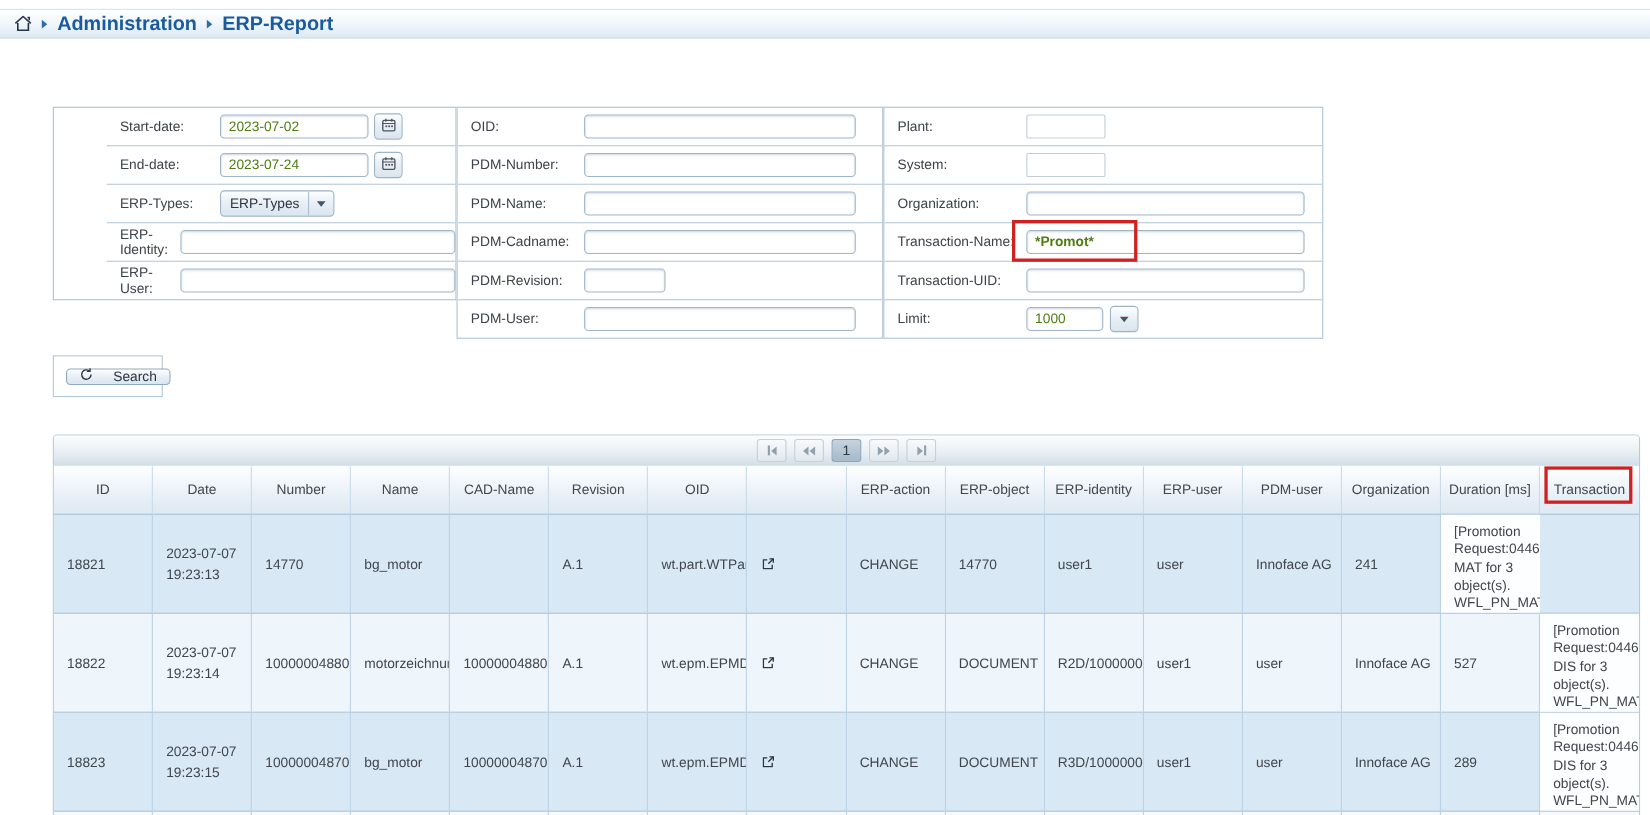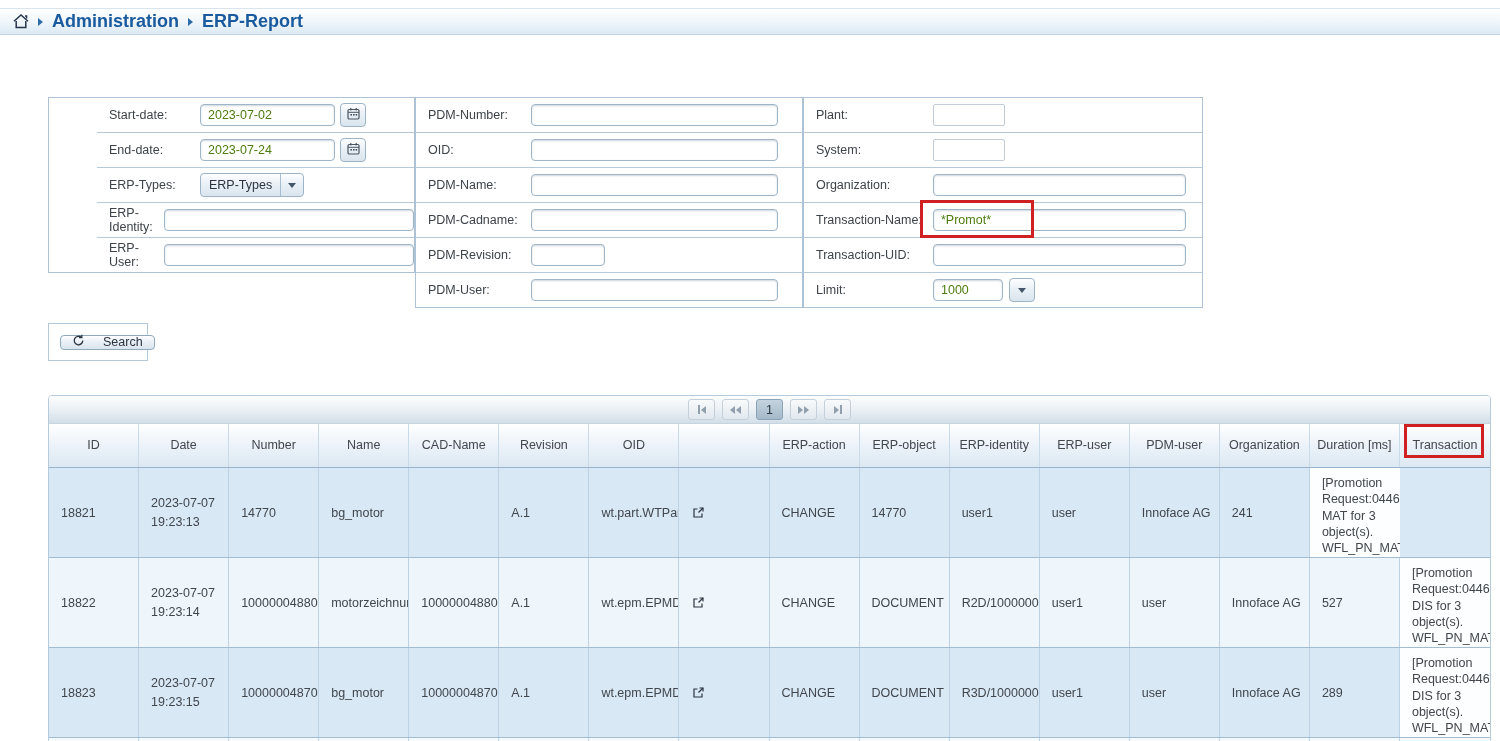--- a/index.html
+++ b/index.html
@@ -33,21 +33,21 @@
   .tb{
     height:20px;box-sizing:content-box;border:1px solid #9fb6c9;border-radius:4px;background:#fff;
     box-shadow:inset 0 1px 2px rgba(90,115,140,.30);padding:0 7px;font:inherit;color:#4d7c0f;outline:none;
   }
   .tb-flat{border:1px solid #c2cdd7;border-radius:2px;box-shadow:none;}
   .w-date{width:119px;}
   .w-wide{width:234px;}
   .w-mid{width:231px;}
   .w-rev{width:58px;}
   .w-sm{width:56px;}
-  .w-rwide{width:237px;}
+  .w-rwide{width:237px;font-weight:bold;}
   .w-limit{width:54px;}
   .btn{
     background:linear-gradient(#fefeff,#e9f0f6 45%,#dbe5ee);
     border:1px solid #9db4c7;border-radius:4px;cursor:pointer;font:inherit;color:#2b3440;
   }
   .icon-btn{width:26px;height:24px;display:inline-flex;align-items:center;justify-content:center;padding:0;}
   .dd{display:inline-flex;align-items:stretch;height:24px;box-sizing:border-box;padding:0;overflow:hidden;}
   .dd-label{display:flex;align-items:center;padding:0 8px;}
   .dd-arrow{display:flex;align-items:center;justify-content:center;width:22px;border-left:1px solid #a8bdd0;}
   .tri-down{width:0;height:0;border-top:5px solid #44566a;border-left:4px solid transparent;border-right:4px solid transparent;}
@@ -181,27 +181,27 @@
       <div class="frow">
         <div class="flabel">ERP-User:</div>
         <div class="ffield">
             <input class="tb w-wide" value="" style="">
           </div>
       </div>
     </div>
 
     <div class="ftable ft-mid">
       <div class="frow">
+        <div class="flabel">OID:</div>
+        <div class="ffield">
+            <input class="tb w-mid" value="" style="">
+          </div>
+      </div>
+      <div class="frow">
         <div class="flabel">PDM-Number:</div>
-        <div class="ffield">
-            <input class="tb w-mid" value="" style="">
-          </div>
-      </div>
-      <div class="frow">
-        <div class="flabel">OID:</div>
         <div class="ffield">
             <input class="tb w-mid" value="" style="">
           </div>
       </div>
       <div class="frow">
         <div class="flabel">PDM-Name:</div>
         <div class="ffield">
             <input class="tb w-mid" value="" style="">
           </div>
       </div>

